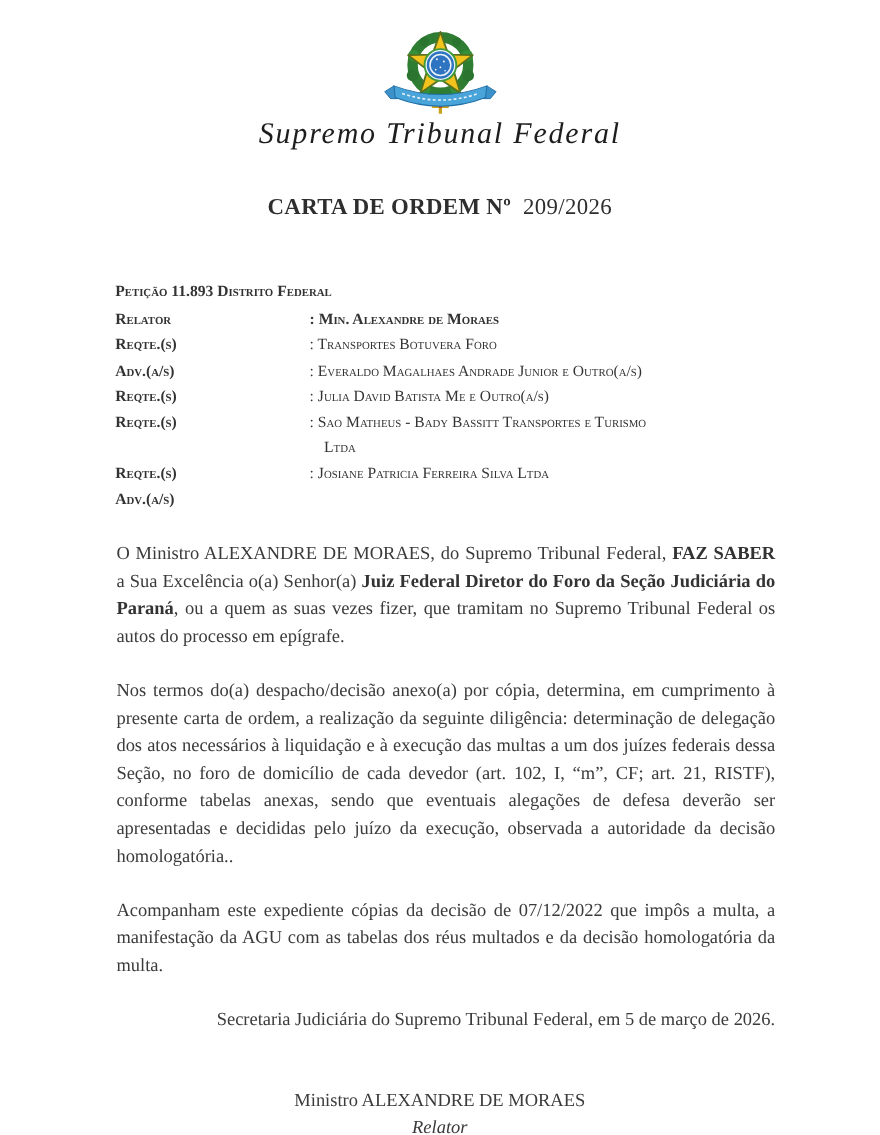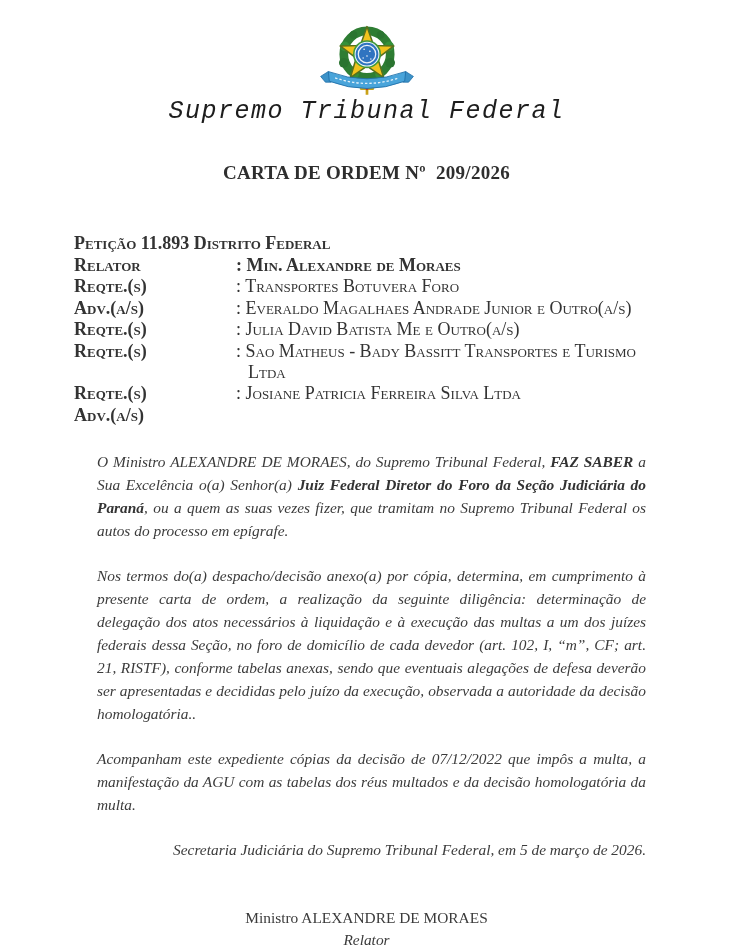--- a/index.html
+++ b/index.html
@@ -13,54 +13,54 @@
     font-family: "Liberation Serif", serif;
     color: #3a3a3a;
     box-sizing: border-box;
     padding-top: 20px;
   }
   
   .doc-header { text-align: center; }
   .emblem-wrap { display: flex; justify-content: center; }
   .script-title {
     margin-top: 0px;
-    font-family: Liberation Mono, monospace;
+    font-family: Liberation Serif, serif;
     font-style: italic;
     font-size: 25px;
     letter-spacing: 1.5px;
     color: #1d1d1d;
     line-height: 28px;
   }
   
   .doc-title {
     margin-top: 36px;
     text-align: center;
     font-size: 19px;
     letter-spacing: 0.3px;
     color: #2e2e2e;
     line-height: 22px;
   }
   .doc-title .t-label { font-weight: bold; }
-  .doc-title .t-number { font-weight: bold; margin-left: 10px; }
+  .doc-title .t-number { font-weight: normal; margin-left: 10px; }
   
   .case-block {
-    margin: 48px 87px 0 74px;
-    font-size: 18px;
+    margin: 48px 87px 0 96px;
+    font-size: 13px;
     font-variant: small-caps;
     color: #333333;
   }
   .case-heading { font-weight: bold; line-height: 22px; }
   .party-table { margin-top: 1px; }
   .party-row { display: flex; line-height: 21.4px; }
   .party-role { width: 162px; flex: 0 0 162px; font-weight: bold; }
   .party-value { flex: 1; padding-left: 12px; text-indent: -12px; white-space: pre-line; }
   .party-value.bold { font-weight: bold; font-family: Liberation Serif, serif; }
   
   .doc-body { margin: 0 87px 0 97px; font-size: 15.4px; color: #3b3b3b; }
-  .doc-body p { margin: 13px 0 0 0; line-height: 23px; text-align: justify; font-style: italic; }
+  .doc-body p { margin: 13px 0 0 0; line-height: 23px; text-align: justify; }
   .doc-body p.no-justify { text-align: right; }
   .doc-body strong { color: #333333; }
   
   .signature {
     margin-top: 46px;
     text-align: center;
     font-size: 15.4px;
     color: #3b3b3b;
     line-height: 21.5px;
   }

